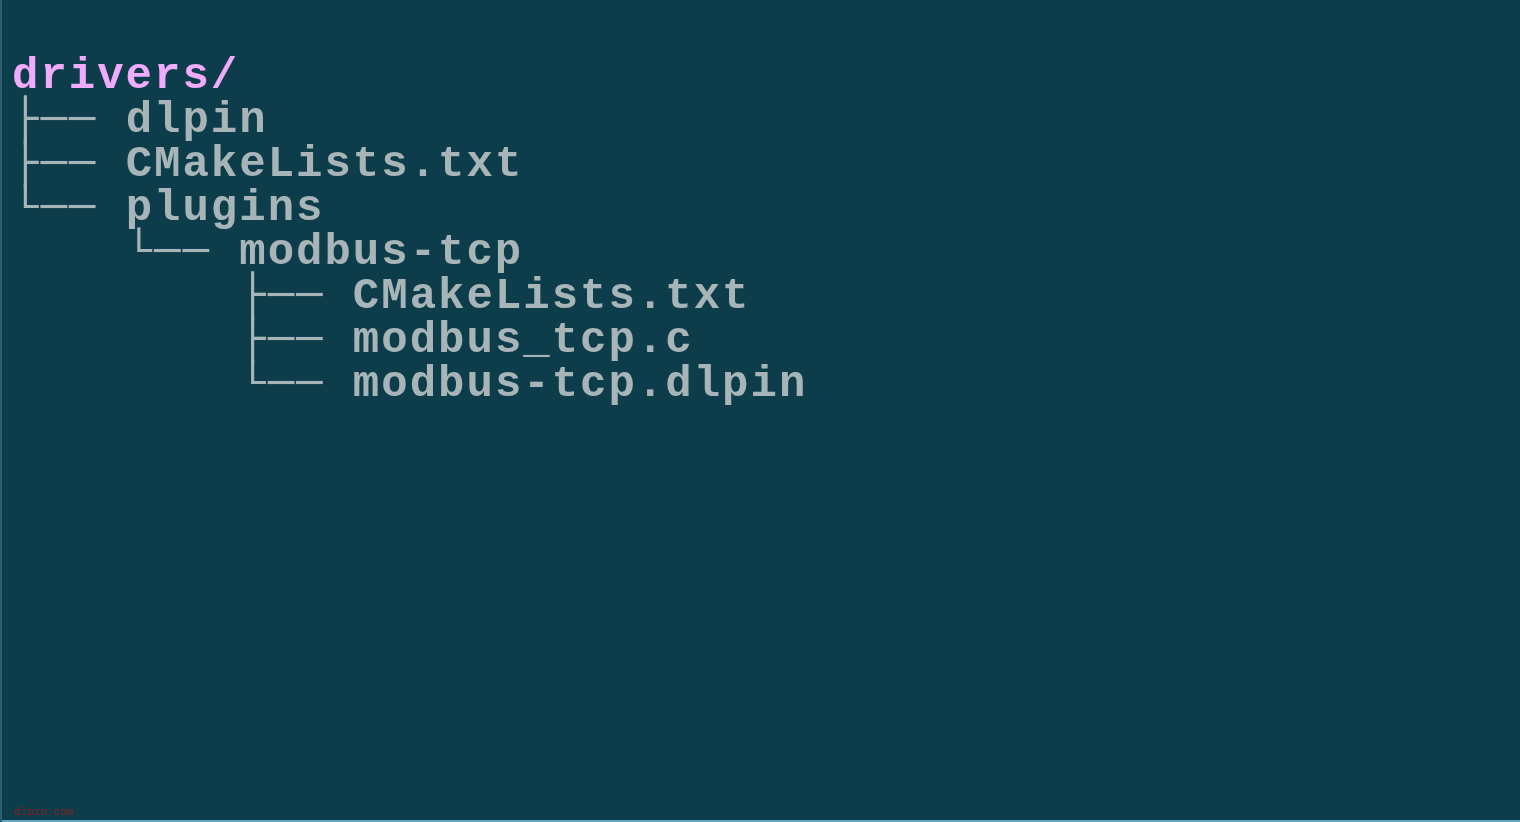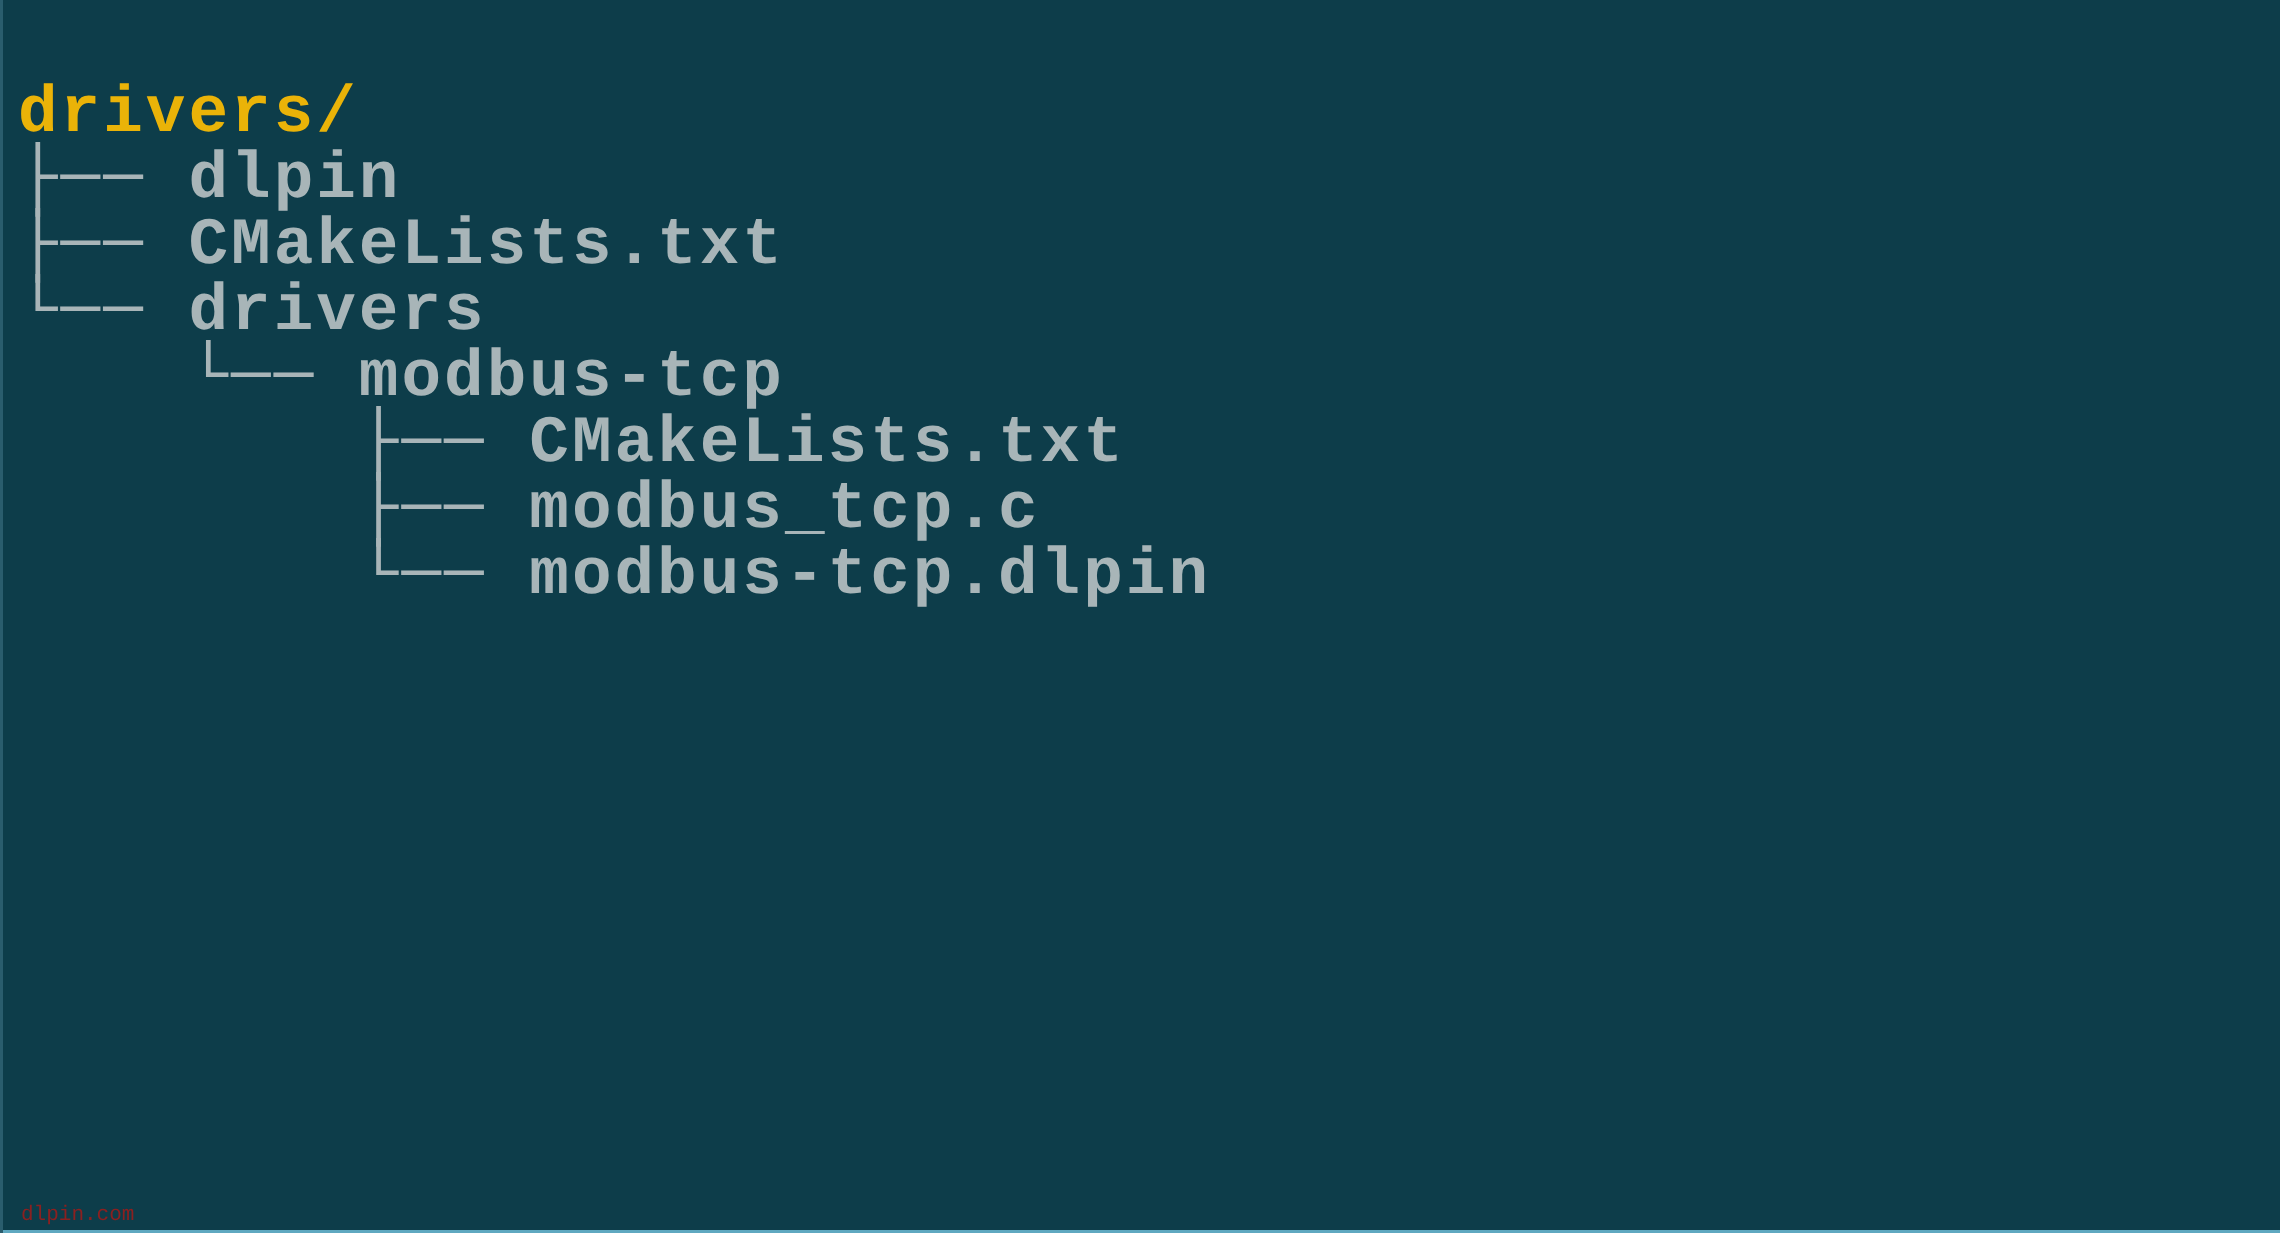--- a/index.html
+++ b/index.html
@@ -19,52 +19,52 @@
       overflow: hidden;
       position: relative;
       border-left: 2px solid #2a5d6d;
     }
     .tree-container {
       white-space: pre;
       line-height: 1.0;
       letter-spacing: 2px;
     }
     .root {
-      color: #eab308;
+      color: #f0abfc;
       text-align: right;
     }
     .branch {
       color: #a8b5b8;
     }
     .watermark {
       position: absolute;
       bottom: 4px;
       left: 12px;
-      font-size: 14px;
+      font-size: 11px;
       color: #8b2020;
       font-weight: normal;
       letter-spacing: 0;
     }
     .bottom-line {
       position: absolute;
       bottom: 0;
       left: 0;
       right: 0;
       height: 2px;
       background-color: #5fa8c0;
     }
   </style>
 </head>
 <body>
 
 <div class="tree-container">
 <span class="root">drivers/</span>
 <span class="branch"><span>├── </span><span>dlpin</span></span>
 <span class="branch"><span>├── </span><span>CMakeLists.txt</span></span>
-<span class="branch"><span>└── </span><span>drivers</span></span>
+<span class="branch"><span>└── </span><span>plugins</span></span>
 <span class="branch"><span>    └── </span><span>modbus-tcp</span></span>
 <span class="branch"><span>        ├── </span><span>CMakeLists.txt</span></span>
 <span class="branch"><span>        ├── </span><span>modbus_tcp.c</span></span>
 <span class="branch"><span>        └── </span><span>modbus-tcp.dlpin</span></span>
 </div>
 
 <div class="watermark">dlpin.com</div>
 <div class="bottom-line"></div>
 
 </body></html>

